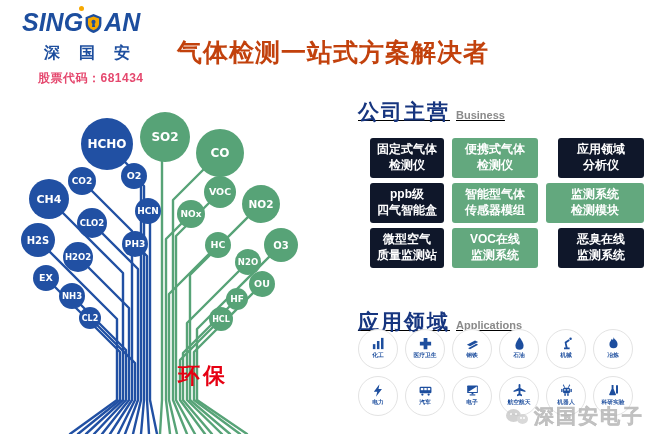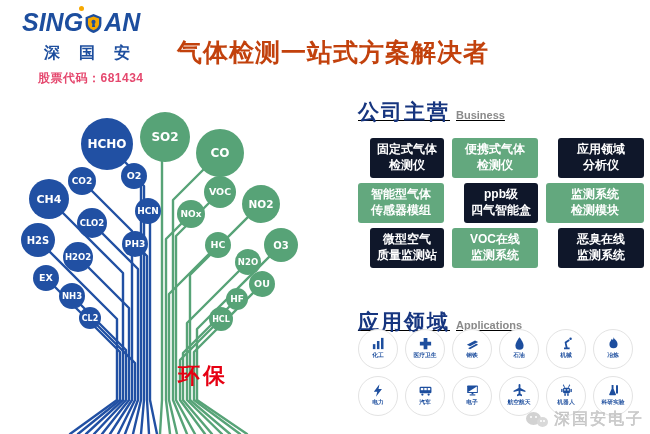--- a/index.html
+++ b/index.html
@@ -64,21 +64,21 @@
   .wm-icon { position:relative; width:24px; height:20px; }
   .wm-big { position:absolute; left:0; top:2px; width:15px; height:13px; border-radius:50%;
             background:#c3c3c3; }
   .wm-big i, .wm-small i { position:absolute; width:2.5px; height:2.5px; border-radius:50%;
             background:#fff; }
   .wm-big i.l { left:3.5px; top:4px; } .wm-big i.r { left:8.5px; top:4px; }
   .wm-small { position:absolute; left:11px; top:7px; width:11px; height:10px; border-radius:50%;
               background:#cdcdcd; }
   .wm-small i.l { left:2.5px; top:3px; width:2px; height:2px; }
   .wm-small i.r { left:6px; top:3px; width:2px; height:2px; }
-  .wm-text { font-size:16px; font-weight:normal; color:#bdbdbd; letter-spacing:2px;
+  .wm-text { font-size:20px; font-weight:bold; color:#bdbdbd; letter-spacing:2px;
              -webkit-text-stroke:.5px #ababab; }
 </style>
 </head>
 <body>
 
 <div id="page">
 
   <div class="logo-block">
     <div class="brand-row">
       <span>SING</span><span class="brand-shield"><svg width="19" height="21" viewBox="0 0 24 26">
@@ -233,27 +233,27 @@
         <span>检测仪</span>
       </div>
     <div class="biz-btn biz-green">
         <span>便携式气体</span>
         <span>检测仪</span>
       </div>
     <div class="biz-btn biz-blue">
         <span>应用领域</span>
         <span>分析仪</span>
       </div>
+    <div class="biz-btn biz-blue">
+        <span>ppb级</span>
+        <span>四气智能盒</span>
+      </div>
     <div class="biz-btn biz-green">
         <span>智能型气体</span>
         <span>传感器模组</span>
-      </div>
-    <div class="biz-btn biz-blue">
-        <span>ppb级</span>
-        <span>四气智能盒</span>
       </div>
     <div class="biz-btn biz-green">
         <span>监测系统</span>
         <span>检测模块</span>
       </div>
     <div class="biz-btn biz-blue">
         <span>微型空气</span>
         <span>质量监测站</span>
       </div>
     <div class="biz-btn biz-green">

